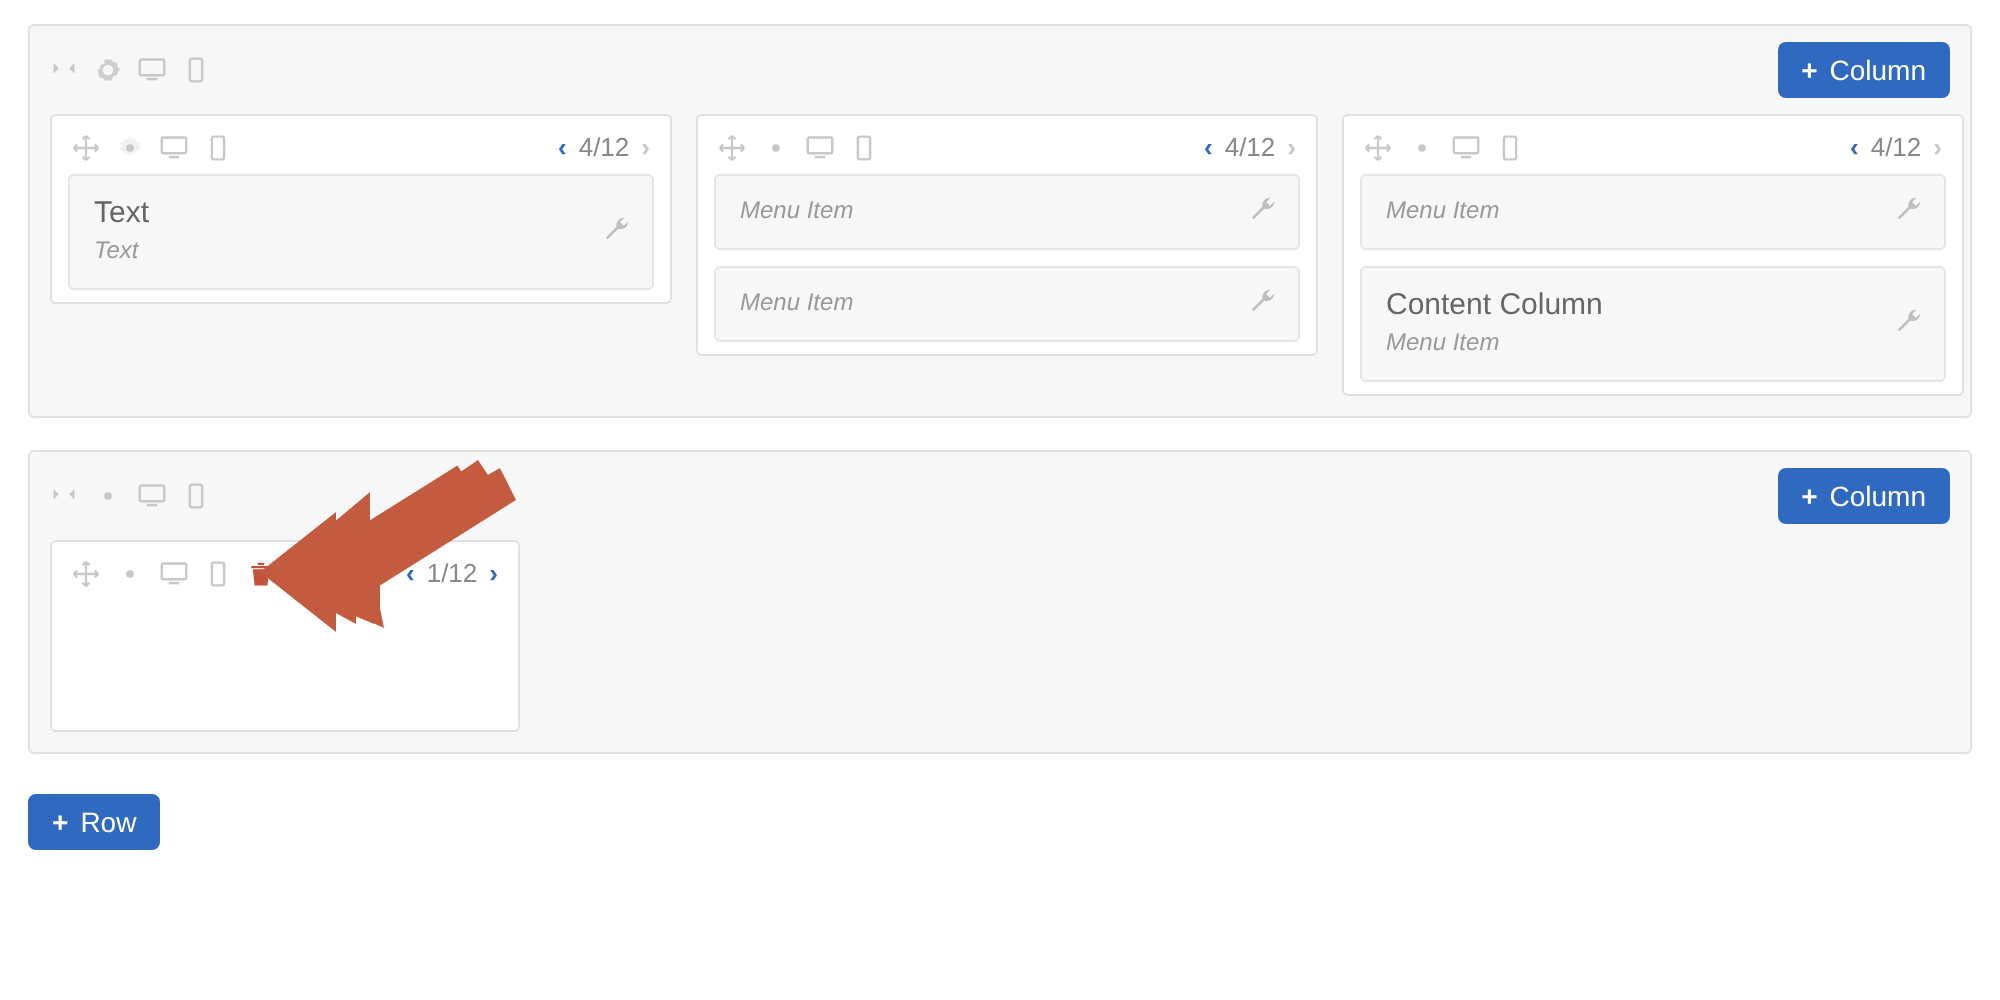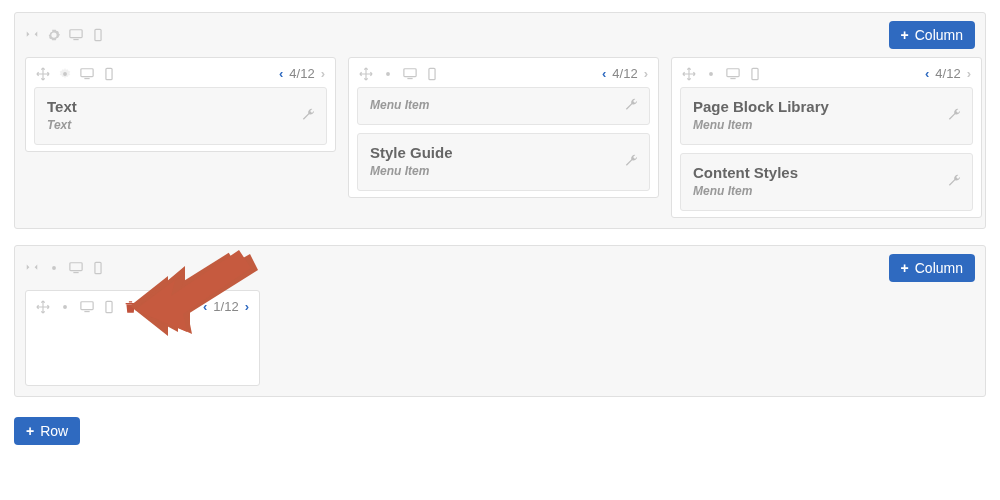--- a/index.html
+++ b/index.html
@@ -71,21 +71,20 @@
   }
   .width-ctrl .chev { color: #2f6ac0; font-weight: 600; cursor:pointer; }
   .width-ctrl .chev.dim { color: #c8c8c8; }
   .block {
     background: #f7f7f7;
     border: 1px solid #e5e5e5;
     border-radius: 3px;
     padding: 10px 12px 12px 12px;
     margin-bottom: 8px;
     position: relative;
-    font-weight: bold;
   }
   .block:last-child { margin-bottom: 0; }
   .block-title { color: #666; font-size: 15px; margin-bottom: 3px; }
   .block-sub  { color: #999; font-size: 12px; font-style: italic; }
   .wrench {
     position: absolute;
     right: 10px;
     top: 50%;
     transform: translateY(-50%);
     color: #bfbfbf;
@@ -214,21 +213,20 @@
           <span class="chev dim">›</span>
         </div>
       </div>
       <div class="block">
         <div class="block-sub">Menu Item</div>
         <span class="wrench"><svg viewBox="0 0 16 16">
               <path fill="currentColor" d="M14 4a4 4 0 01-5.3 3.8L3 13.5 2 12.5l5.7-5.7A4 4 0 0112 2l-2.3 2.3 1 1 1 1L14 4z"></path>
             </svg></span>
       </div>
       <div class="block">
-        <div class="block-title">Style Guide</div>
         <div class="block-sub">Menu Item</div>
         <span class="wrench"><svg viewBox="0 0 16 16">
               <path fill="currentColor" d="M14 4a4 4 0 01-5.3 3.8L3 13.5 2 12.5l5.7-5.7A4 4 0 0112 2l-2.3 2.3 1 1 1 1L14 4z"></path>
             </svg></span>
       </div>
     </div>
 
     <div class="col" style="flex:0 0 311px">
       <div class="col-head">
         <div class="icon-strip">
@@ -254,28 +252,27 @@
               </svg>
             </span>
         </div>
         <div class="width-ctrl">
           <span class="chev">‹</span>
           <span>4/12</span>
           <span class="chev dim">›</span>
         </div>
       </div>
       <div class="block">
-        <div class="block-title">Page Block Library</div>
         <div class="block-sub">Menu Item</div>
         <span class="wrench"><svg viewBox="0 0 16 16">
               <path fill="currentColor" d="M14 4a4 4 0 01-5.3 3.8L3 13.5 2 12.5l5.7-5.7A4 4 0 0112 2l-2.3 2.3 1 1 1 1L14 4z"></path>
             </svg></span>
       </div>
       <div class="block">
-        <div class="block-title">Content Styles</div>
+        <div class="block-title">Content Column</div>
         <div class="block-sub">Menu Item</div>
         <span class="wrench"><svg viewBox="0 0 16 16">
               <path fill="currentColor" d="M14 4a4 4 0 01-5.3 3.8L3 13.5 2 12.5l5.7-5.7A4 4 0 0112 2l-2.3 2.3 1 1 1 1L14 4z"></path>
             </svg></span>
       </div>
     </div>
 
   </div>
 </div>
 

